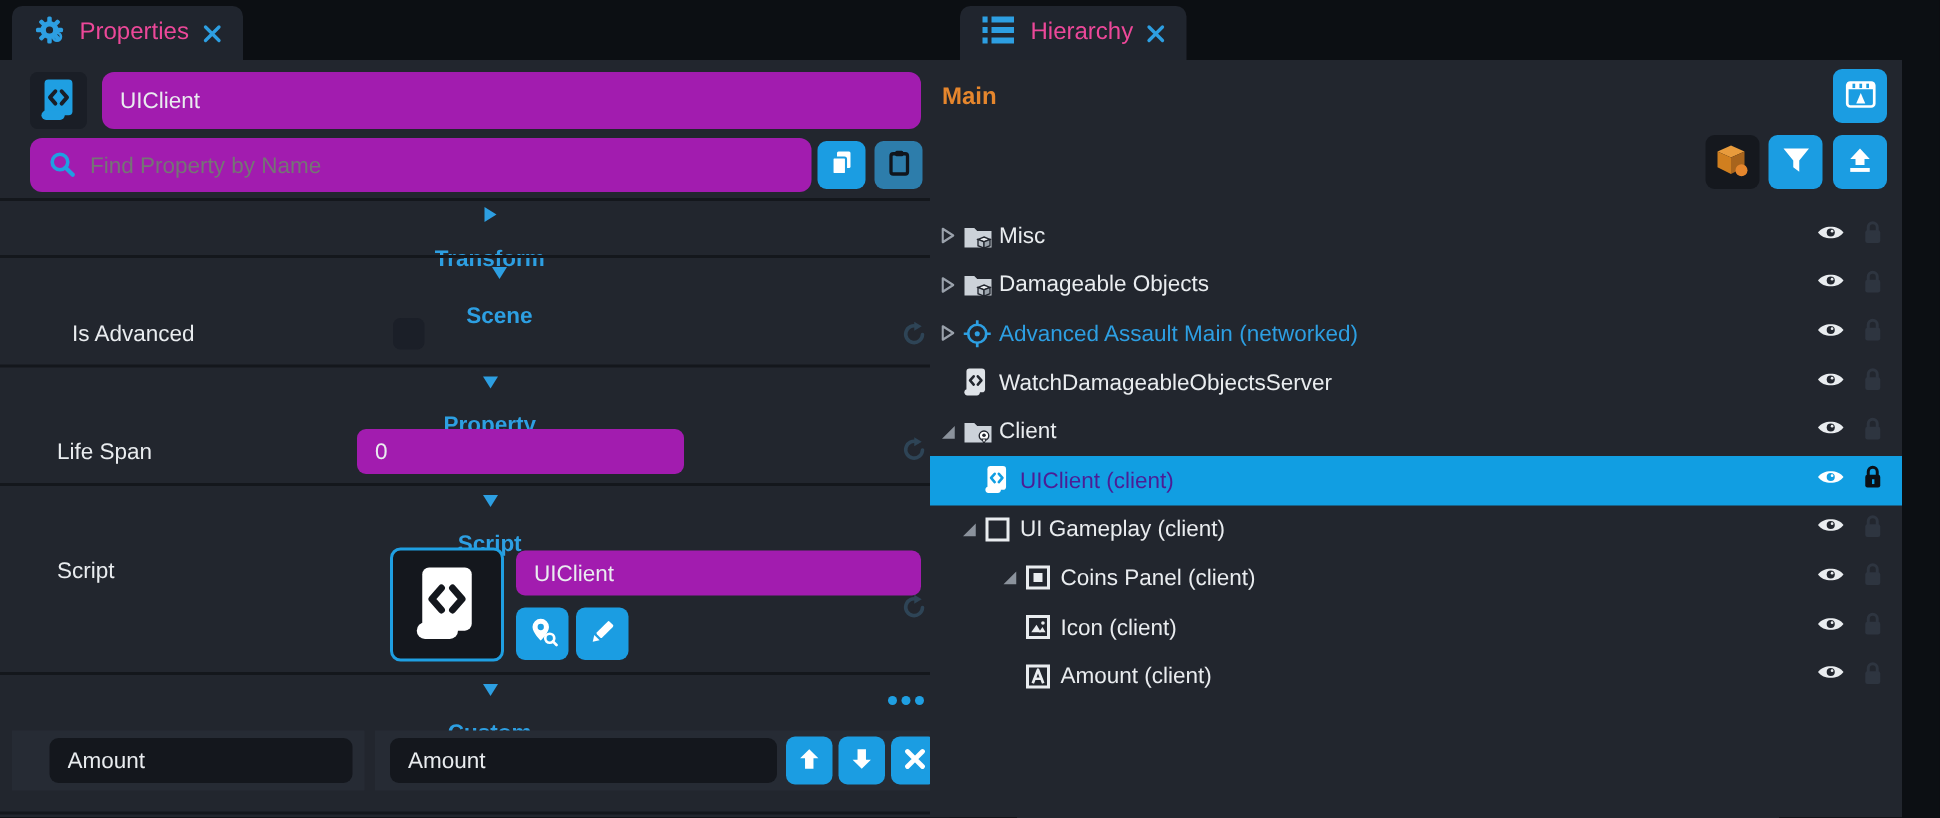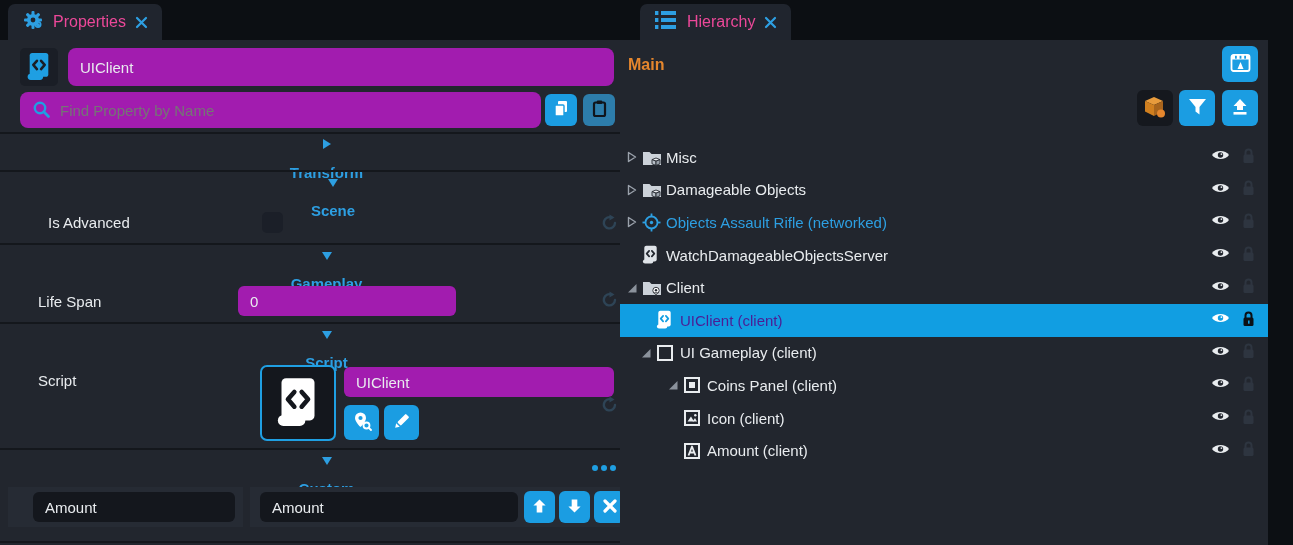--- a/index.html
+++ b/index.html
@@ -168,21 +168,21 @@
   </span>
 
   <div class="divider" style="top:203px;"></div>
 
   <div class="sec-hdr" style="top:207px; height:32px;">
     <span>
       <svg width="12" height="11" viewBox="0 0 12 11">
           <polygon points="1,2 11,2 6,10" fill="#2d9fe2"></polygon>
         </svg>
     </span>
-    <span class="sec-title">Gameplay</span>
+    <span class="sec-title">Property</span>
   </div>
   <span class="fld-label abs" style="left:38px; top:253px;">Life Span</span>
   <input class="inputbox abs" style="left: 238px; top: 246px; width: 218px; height: 30px; border-radius: 6px;" value="0">
   <span class="reset abs" style="top:250px;">
     <svg width="19" height="19" viewBox="0 0 19 19">
       <path d="M15 10 A 5.6 5.6 0 1 1 11.5 4.6" fill="none" stroke="#2e4456" stroke-width="2.4" stroke-linecap="round"></path>
       <polygon points="9.5,1.5 14.5,4.5 9.5,7.5" fill="#2e4456"></polygon>
     </svg>
   </span>
 
@@ -400,21 +400,21 @@
       <span class="ticon">
         <svg width="19" height="19" viewBox="0 0 19 19">
           <circle cx="9.5" cy="9.5" r="6" fill="none" stroke="#2d9fe2" stroke-width="1.8"></circle>
           <circle cx="9.5" cy="9.5" r="1.7" fill="#2d9fe2"></circle>
           <line x1="9.5" y1="0.5" x2="9.5" y2="4" stroke="#2d9fe2" stroke-width="1.8"></line>
           <line x1="9.5" y1="15" x2="9.5" y2="18.5" stroke="#2d9fe2" stroke-width="1.8"></line>
           <line x1="0.5" y1="9.5" x2="4" y2="9.5" stroke="#2d9fe2" stroke-width="1.8"></line>
           <line x1="15" y1="9.5" x2="18.5" y2="9.5" stroke="#2d9fe2" stroke-width="1.8"></line>
         </svg>
       </span>
-      <span class="tlabel">Objects Assault Rifle (networked)</span>
+      <span class="tlabel">Advanced Assault Main (networked)</span>
       <span class="row-right">
         <span>
           <svg width="19" height="14" viewBox="0 0 19 14">
               <path d="M1 7 C4.5 1.8 14.5 1.8 18 7 C14.5 12.2 4.5 12.2 1 7 Z" fill="#e9ecef"></path>
               <circle cx="9.5" cy="7" r="2.7" fill="#22262e"></circle>
               <circle cx="10.4" cy="6.1" r="0.9" fill="#e9ecef"></circle>
             </svg>
         </span>
         <span>
           <svg width="15" height="17" viewBox="0 0 15 17">

